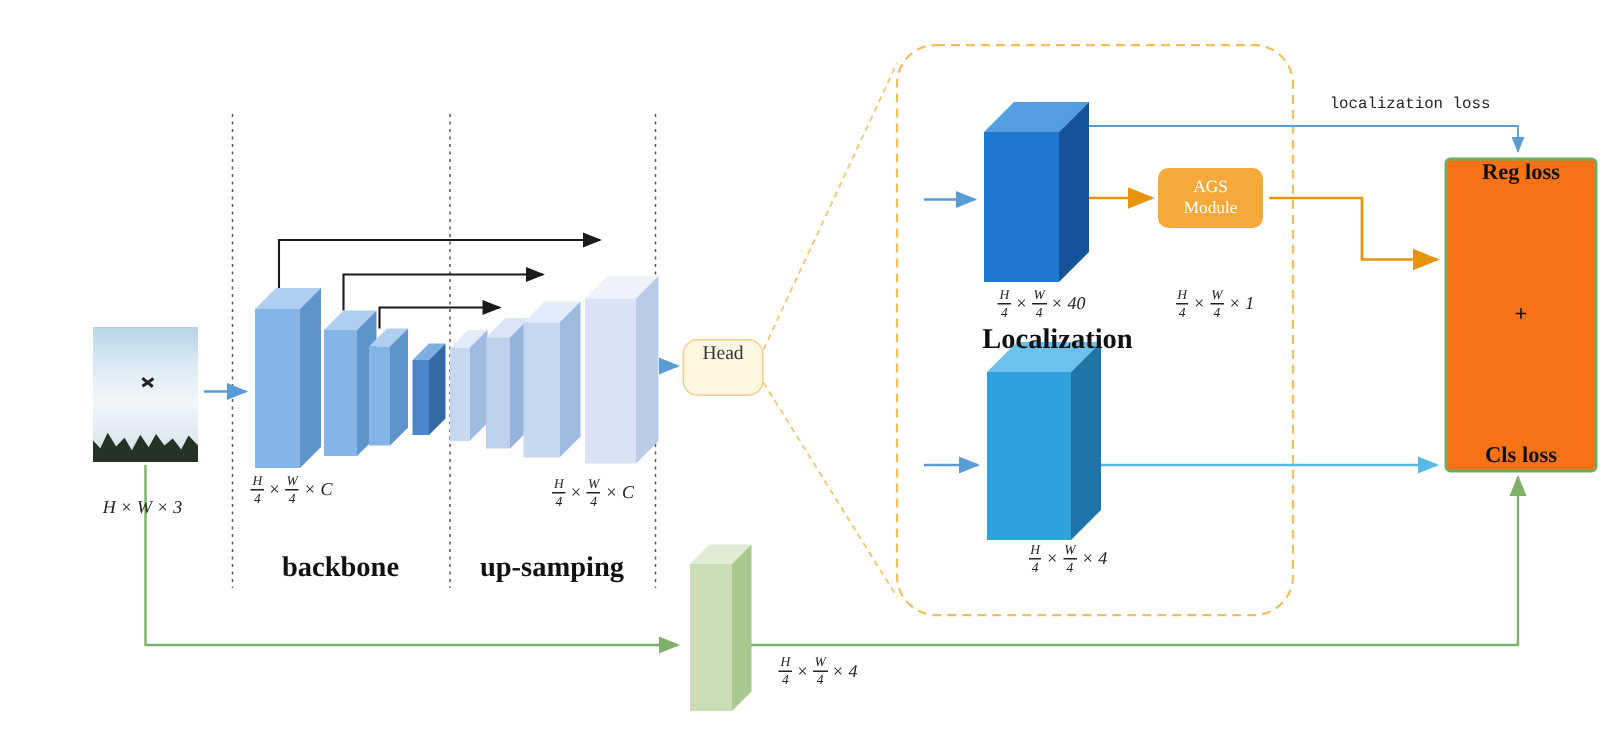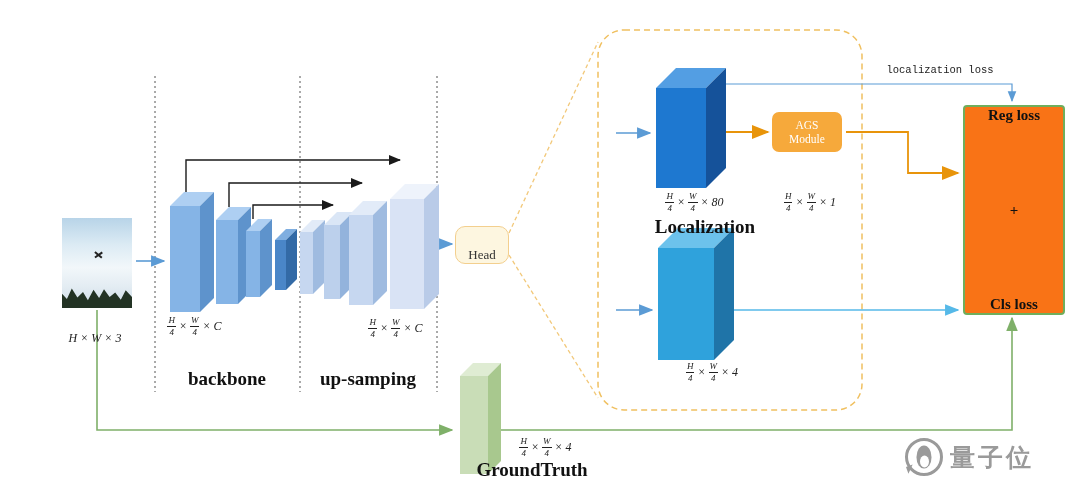--- a/index.html
+++ b/index.html
@@ -33,21 +33,21 @@
        font-family:"Liberation Serif",serif;font-style:italic;font-size:12px;color:#222;}
   .frac{display:inline-flex;flex-direction:column;align-items:center;line-height:1;font-size:9px;}
   .frac .fn{border-bottom:1px solid #222;padding:0 1px 1px;}
   .frac .fd{padding-top:1px;}
   .blabel{position:absolute;text-align:center;font-family:"Liberation Serif",serif;
           font-weight:bold;font-size:19px;color:#111;}
   .small-label{position:absolute;text-align:center;font-family:Liberation Mono, monospace;
                font-size:10.5px;color:#222;}
 
   .head{position:absolute;left:455px;top:226px;width:52px;height:36px;border-radius:10px;
-        background:#FDF6E0;border:1px solid #F3CF8E;display:flex;align-items:flex-end;justify-content:center;
+        background:#FDF6E0;border:1px solid #F3CF8E;display:flex;align-items:flex-start;justify-content:center;
         font-family:"Liberation Serif",serif;font-size:13px;color:#333;}
   .ags{position:absolute;left:772px;top:112px;width:70px;height:40px;border-radius:7px;
        background:#F6A93B;color:#fff;display:flex;flex-direction:column;align-items:center;justify-content:center;
        font-family:"Liberation Serif",serif;font-size:11.5px;line-height:1.25;}
   .loss-box{position:absolute;left:963px;top:105px;width:102px;height:210px;box-sizing:border-box;
             border:2.5px solid #6FAE5C;background:#f97316;border-radius:4px;
             display:flex;flex-direction:column;align-items:center;justify-content:space-between;gap:9px;
             font-family:"Liberation Serif",serif;font-weight:bold;font-size:15px;color:#111;}
 
   
@@ -236,21 +236,21 @@
     <span class="frac">
         <span class="fn">H</span>
         <span class="fd">4</span>
       </span>
     <span>×</span>
     <span class="frac">
         <span class="fn">W</span>
         <span class="fd">4</span>
       </span>
     <span>×</span>
-    <span>80</span>
+    <span>40</span>
   </div>
 
   <div class="dim" style="left:760px;top:192px;width:100px">
     <span class="frac">
         <span class="fn">H</span>
         <span class="fd">4</span>
       </span>
     <span>×</span>
     <span class="frac">
         <span class="fn">W</span>
@@ -297,24 +297,15 @@
       </span>
     <span>×</span>
     <span class="frac">
         <span class="fn">W</span>
         <span class="fd">4</span>
       </span>
     <span>×</span>
     <span>4</span>
   </div>
 
-  <div class="blabel" style="left:462px;top:459px;width:140px">GroundTruth</div>
-
-  <div class="wm">
-    <div class="wm-logo">
-      <div class="penguin">
-        <div class="penguin-belly"></div>
-      </div>
-    </div>
-    <div class="wm-text">量子位</div>
-  </div>
+
 
 </div>
 
 </body></html>

